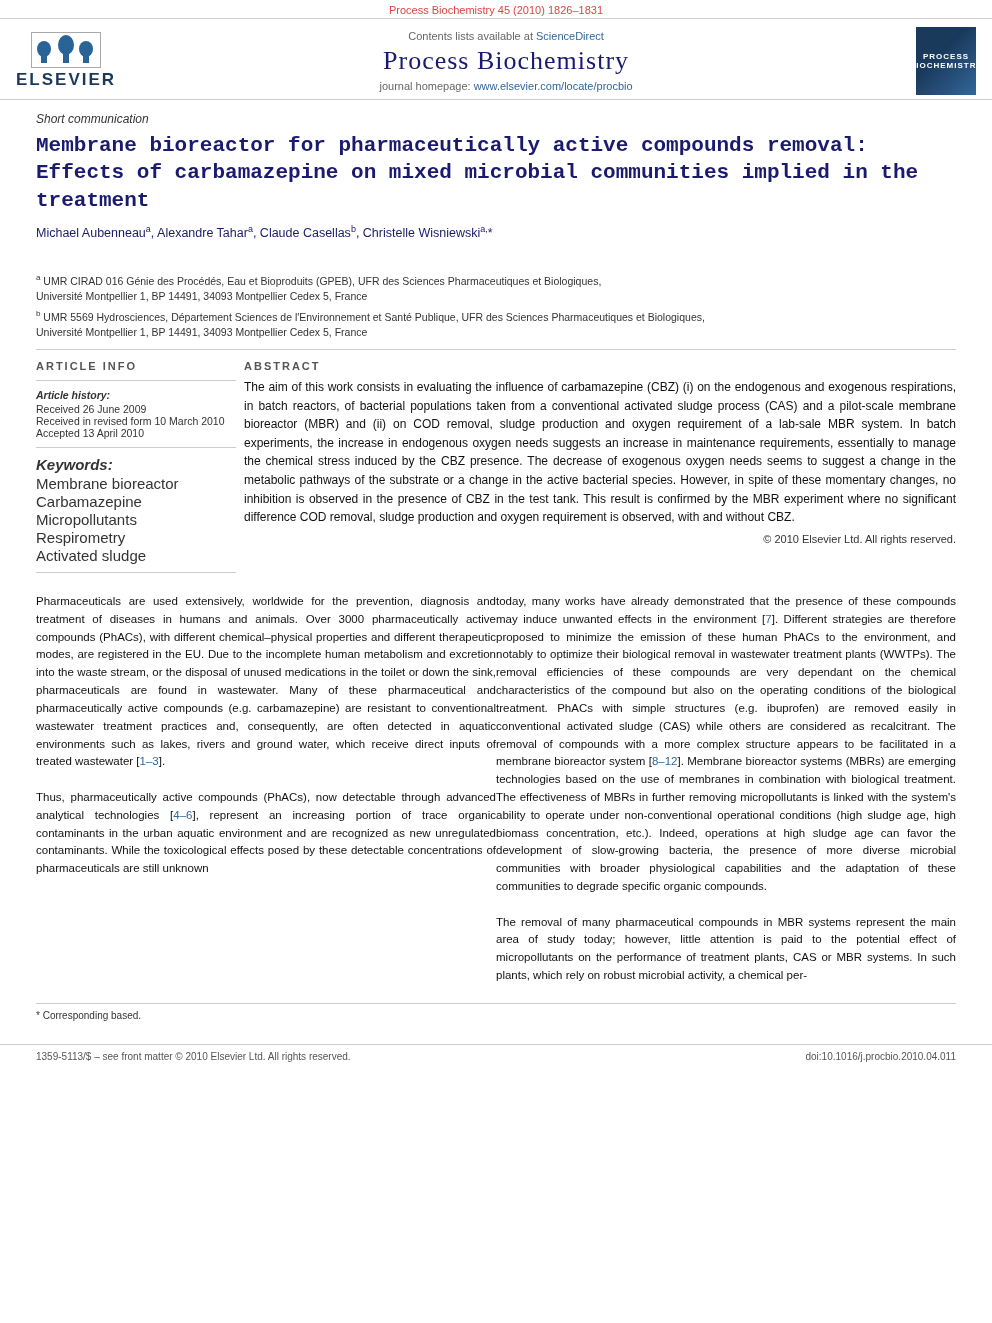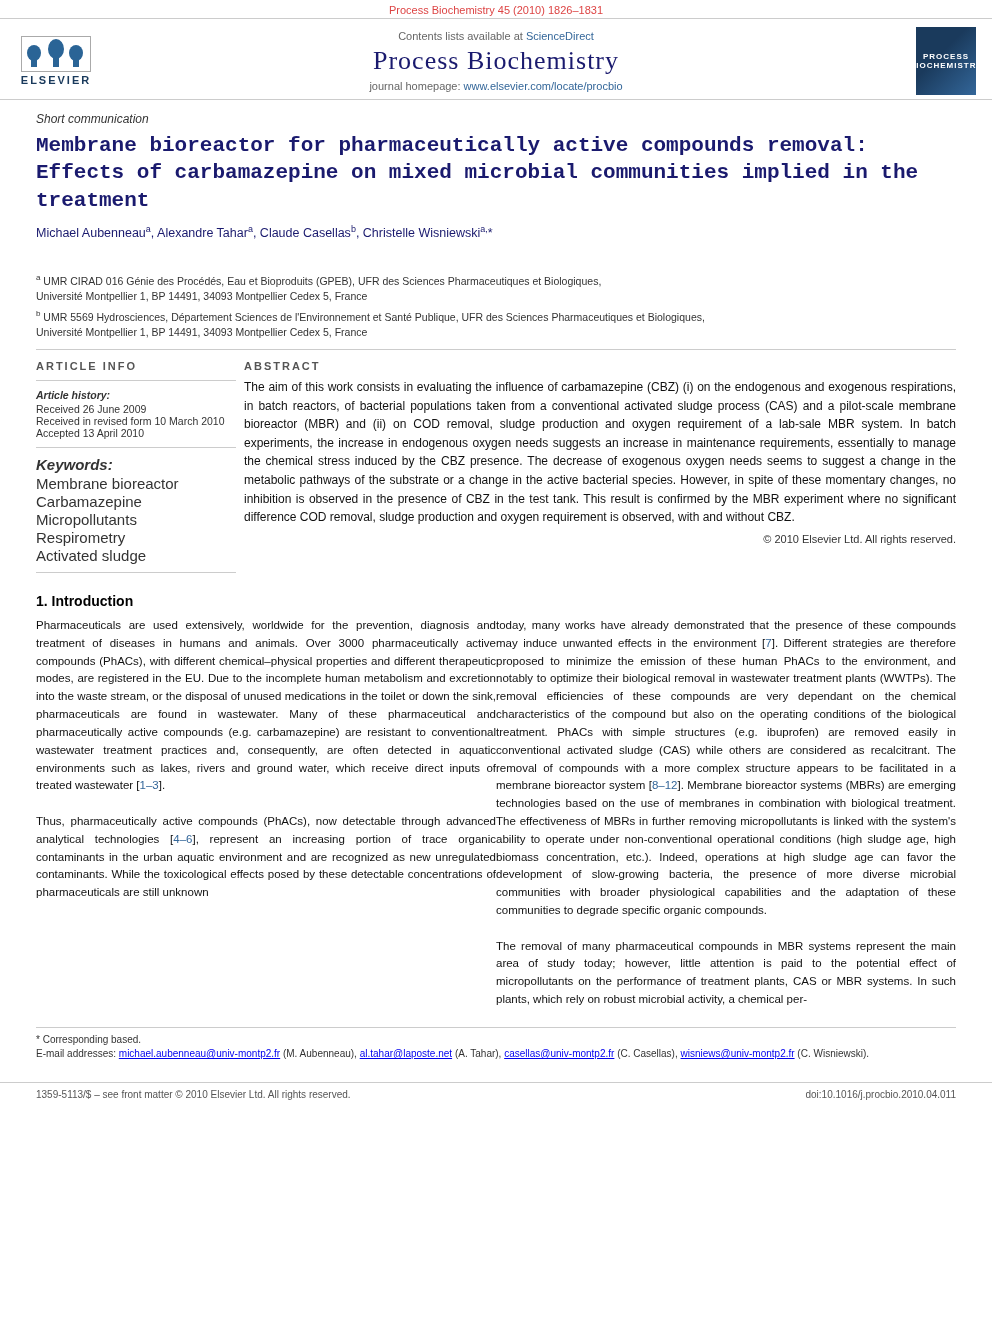--- a/index.html
+++ b/index.html
@@ -60,21 +60,21 @@
       border: 1px solid #aaa;
       display: flex;
       align-items: center;
       justify-content: center;
       font-size: 10px;
       color: #555;
       font-style: italic;
       margin-bottom: 2px;
     }
     .elsevier-text {
-      font-size: 11px;
+      font-size: 17px;
       font-weight: bold;
       letter-spacing: 2px;
       color: #1a3a5c;
     }
     
     .journal-logo-right {
       min-width: 80px;
       display: flex;
       flex-direction: column;
       align-items: flex-end;
@@ -316,21 +316,20 @@
     </div>
 
     <div class="right-col">
       <div class="section-label">ABSTRACT</div>
       <div class="abstract-text">The aim of this work consists in evaluating the influence of carbamazepine (CBZ) (i) on the endogenous and exogenous respirations, in batch reactors, of bacterial populations taken from a conventional activated sludge process (CAS) and a pilot-scale membrane bioreactor (MBR) and (ii) on COD removal, sludge production and oxygen requirement of a lab-sale MBR system. In batch experiments, the increase in endogenous oxygen needs suggests an increase in maintenance requirements, essentially to manage the chemical stress induced by the CBZ presence. The decrease of exogenous oxygen needs seems to suggest a change in the metabolic pathways of the substrate or a change in the active bacterial species. However, in spite of these momentary changes, no inhibition is observed in the presence of CBZ in the test tank. This result is confirmed by the MBR experiment where no significant difference COD removal, sludge production and oxygen requirement is observed, with and without CBZ.</div>
       <div class="copyright-line">© 2010 Elsevier Ltd. All rights reserved.</div>
     </div>
   </div>
 
   <div class="intro-section">
-    <div class="intro-heading">1.  Introduction</div>
 
     <div class="body-two-col">
 
       <div class="body-left">
         <p>
           Pharmaceuticals are used extensively, worldwide for the prevention, diagnosis and treatment of diseases in humans and animals. Over 3000 pharmaceutically active compounds (PhACs), with different chemical–physical properties and different therapeutic modes, are registered in the EU. Due to the incomplete human metabolism and excretion into the waste stream, or the disposal of unused medications in the toilet or down the sink, pharmaceuticals are found in wastewater. Many of these pharmaceutical and pharmaceutically active compounds (e.g. carbamazepine) are resistant to conventional wastewater treatment practices and, consequently, are often detected in aquatic environments such as lakes, rivers and ground water, which receive direct inputs of treated wastewater [<span class="ref-num">1–3</span>].
         </p>
         <br>
         <p>
           Thus, pharmaceutically active compounds (PhACs), now detectable through advanced analytical technologies [<span class="ref-num">4–6</span>], represent an increasing portion of trace organic contaminants in the urban aquatic environment and are recognized as new unregulated contaminants. While the toxicological effects posed by these detectable concentrations of pharmaceuticals are still unknown
@@ -344,29 +343,20 @@
         <br>
         <p>
           The removal of many pharmaceutical compounds in MBR systems represent the main area of study today; however, little attention is paid to the potential effect of micropollutants on the performance of treatment plants, CAS or MBR systems. In such plants, which rely on robust microbial activity, a chemical per-
         </p>
       </div>
     </div>
   </div>
 
   <div class="footnote-area">
     <div class="fn-line">* Corresponding based.</div>
-    <div class="fn-line">
-      <span>E-mail addresses:</span>
-      <span>
-        <a href="#">michael.aubenneau@univ-montp2.fr</a> (M. Aubenneau),
-        <a href="#">al.tahar@laposte.net</a> (A. Tahar),
-        <a href="#">casellas@univ-montp2.fr</a> (C. Casellas),
-        <a href="#">wisniews@univ-montp2.fr</a> (C. Wisniewski).
-      </span>
-    </div>
   </div>
 
 </div>
 
 <div class="bottom-bar">
   <span>1359-5113/$ – see front matter © 2010 Elsevier Ltd. All rights reserved.</span>
   <span>doi:10.1016/j.procbio.2010.04.011</span>
 </div>
 
 </body></html>

